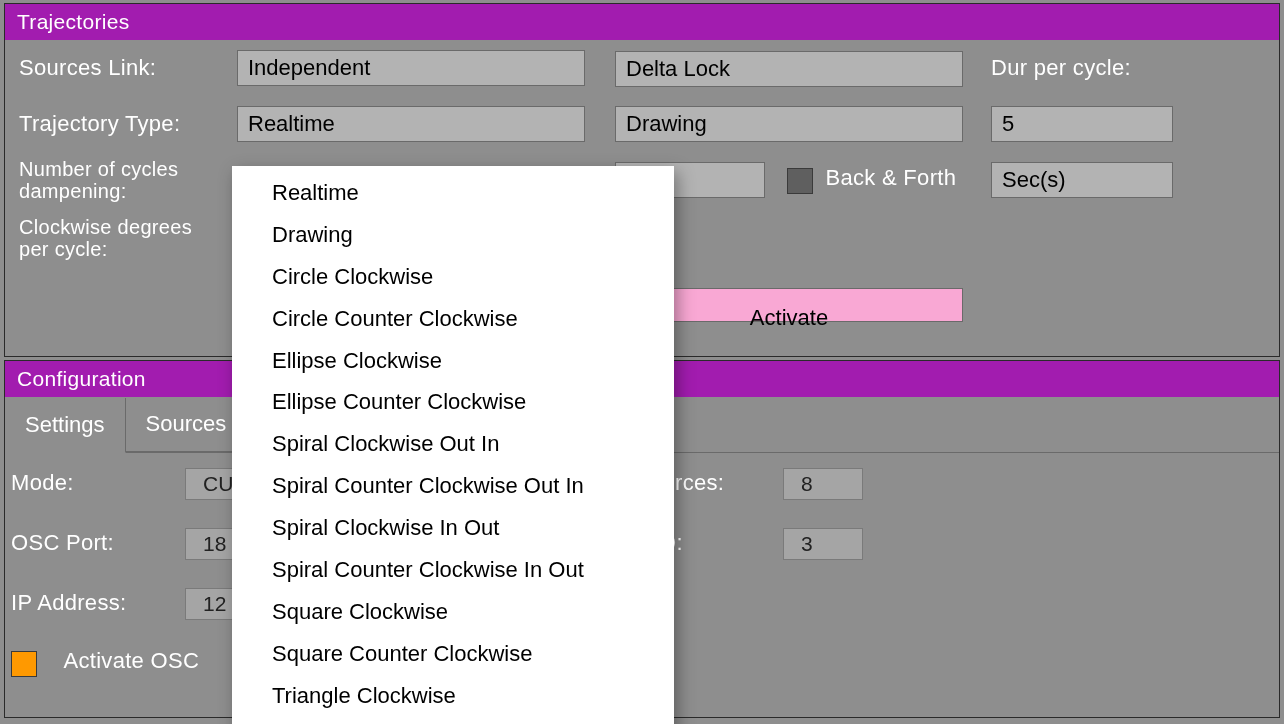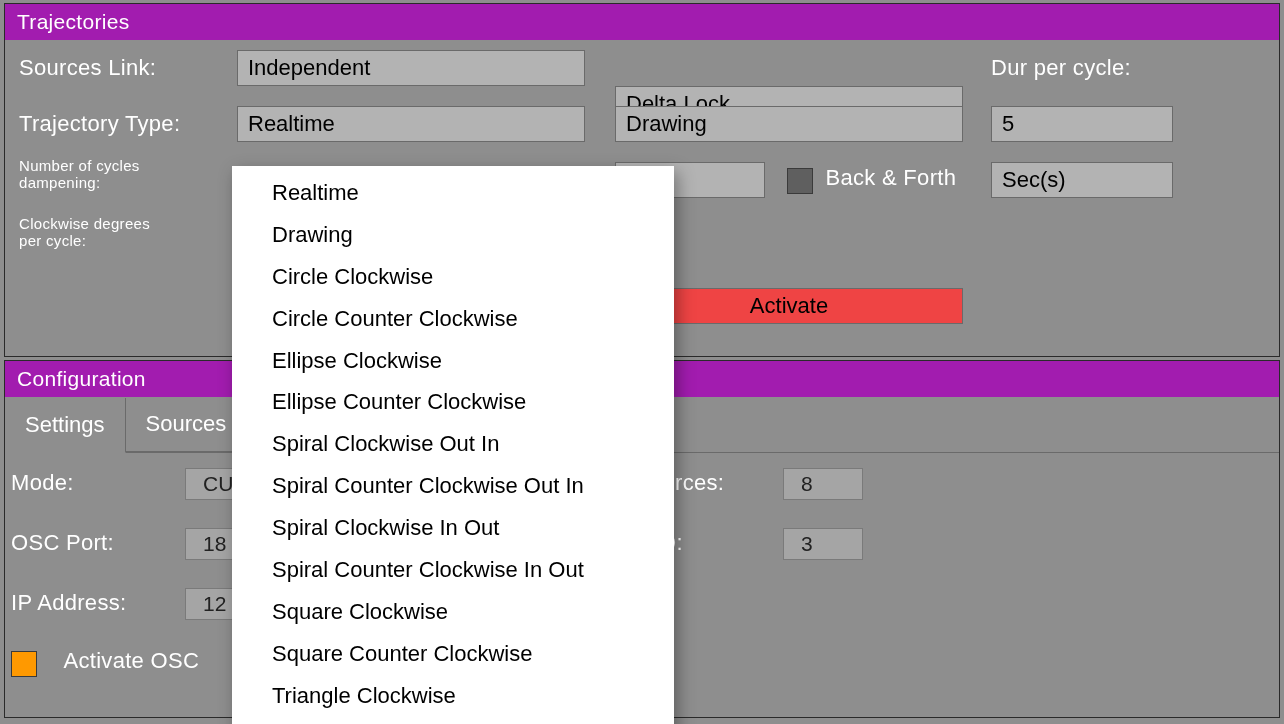--- a/index.html
+++ b/index.html
@@ -32,37 +32,37 @@
 
   
   #traj-panel { top: 3px; height: 354px; }
   #traj-panel .panel-body { height: 312px; }
   .lbl {
     color: #fff;
     font-size: 22px;
     letter-spacing: 0.3px;
     line-height: 1.05;
   }
-  .small-lbl { font-size: 15px; }
+  .small-lbl { font-size: 20px; }
   .field {
     background: #b3b3b3;
     border: 1px solid #6a6a6a;
     color: #000;
     font-size: 22px;
     padding: 4px 10px;
     height: 36px;
     line-height: 26px;
   }
   .btn {
-    background: #ef4444;
+    background: #f9a8d4;
     border: 1px solid #6a6a6a;
     color: #000;
     font-size: 22px;
-    padding: 4px 10px;
-    height: 36px;
+    padding: 16px 10px;
+    height: 20px;
     text-align: center;
     line-height: 26px;
   }
   .checkbox {
     width: 26px;
     height: 26px;
     background: #5f5f5f;
     border: 1px solid #3a3a3a;
     display: inline-block;
     vertical-align: middle;
@@ -137,21 +137,21 @@
 </style>
 </head>
 <body>
 
 <div id="traj-panel" class="panel">
   <div class="panel-header">Trajectories</div>
   <div class="panel-body">
 
     <div class="lbl c-label1" style="top:16px;">Sources Link:</div>
     <div class="field c-field1" style="top:10px;">Independent</div>
-    <div class="field c-field2" style="top:11px;margin-top:35px;">Delta Lock</div>
+    <div class="field c-field2" style="top:11px;">Delta Lock</div>
     <div class="lbl c-label3" style="top:16px;">Dur per cycle:</div>
 
     <div class="lbl c-label1" style="top:72px;">Trajectory Type:</div>
     <div class="field c-field1" style="top:66px;">Realtime</div>
     <div class="field c-field2" style="top:66px;">Drawing</div>
     <div class="field c-field3" style="top:66px;">5</div>
 
     <div class="lbl c-label1 small-lbl" style="top:118px; line-height:1.1;">
       <span>Number of cycles</span><br>
       <span>dampening:</span>

